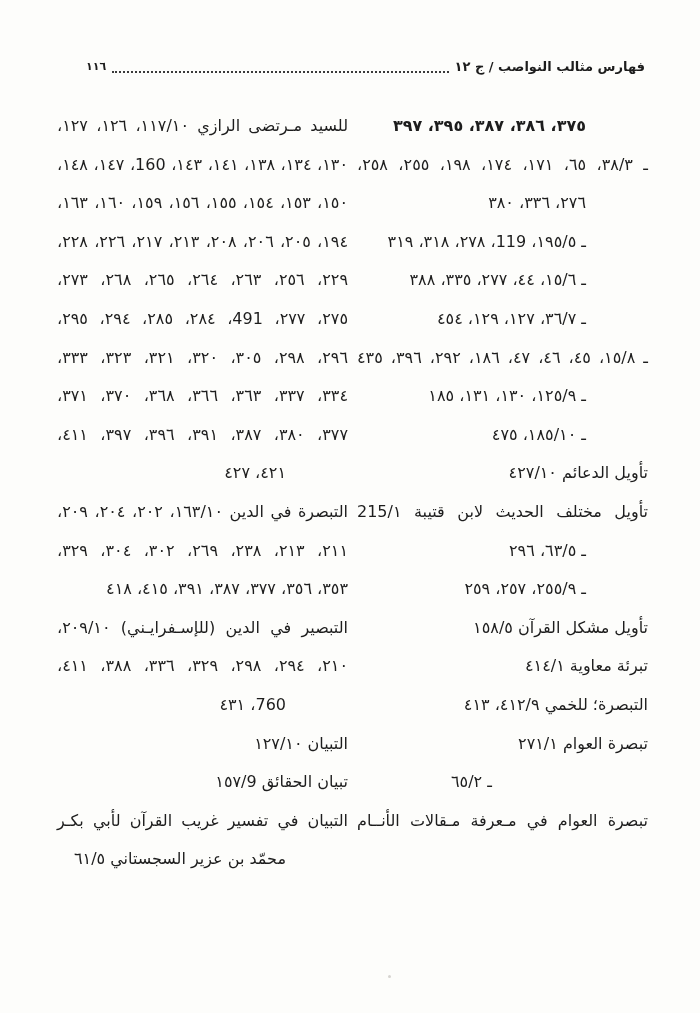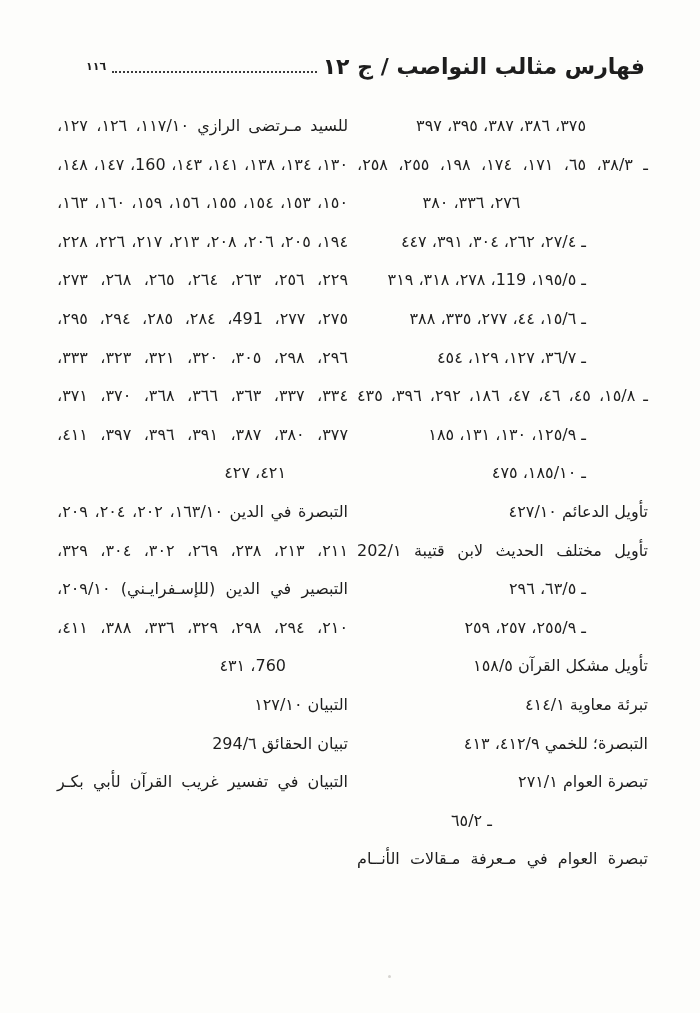--- a/index.html
+++ b/index.html
@@ -13,21 +13,21 @@
   .page{
     position:relative;width:700px;height:1013px;overflow:hidden;
   }
   
   .header{
     position:absolute;top:54px;right:55px;left:86px;
     display:flex;align-items:flex-end;
     font-weight:bold;
   }
   .header .title{
-    font-size:22px;line-height:26px;white-space:nowrap;letter-spacing:-0.2px;
+    font-size:13px;line-height:26px;white-space:nowrap;letter-spacing:-0.2px;
   }
   .leader{
     flex:1 1 auto;height:0;
     border-bottom:2px dotted #3a3a3a;
     margin:0 6px 7px 6px;
   }
   .pagenum{font-size:11px;line-height:26px;white-space:nowrap;}
   
   .col{
     position:absolute;top:107px;width:291px;
@@ -57,32 +57,31 @@
 
 <div class="page">
 
   <div class="header">
     <span class="title">فهارس مثالب النواصب / ج ١٢</span>
     <span class="leader"></span>
     <span class="pagenum">١١٦</span>
   </div>
 
   <div class="col col-right">
-    <div class="ln cont" style="white-space: normal;">٣٧٥، ٣٨٦، ٣٨٧، ٣٩٥، ٣٩٧</div>
+    <div class="ln cont" style="white-space: normal; font-weight: bold;">٣٧٥، ٣٨٦، ٣٨٧، ٣٩٥، ٣٩٧</div>
     <div class="ln full" style="white-space: normal;">ـ ٣٨/٣، ٦٥، ١٧١، ١٧٤، ١٩٨، ٢٥٥، ٢٥٨،</div>
-    <div class="ln cont" style="white-space: normal; text-align: center;">٢٧٦، ٣٣٦، ٣٨٠</div>
-    <div class="ln cont" style="white-space: normal;">ـ ٢٧/٤، ٢٦٢، ٣٠٤، ٣٩١، ٤٤٧</div>
+    <div class="ln cont" style="white-space: normal;">٢٧٦، ٣٣٦، ٣٨٠</div>
     <div class="ln cont" style="white-space: normal;">ـ ١٩٥/٥، 119، ٢٧٨، ٣١٨، ٣١٩</div>
     <div class="ln cont" style="white-space: normal;">ـ ١٥/٦، ٤٤، ٢٧٧، ٣٣٥، ٣٨٨</div>
     <div class="ln cont" style="white-space: normal;">ـ ٣٦/٧، ١٢٧، ١٢٩، ٤٥٤</div>
     <div class="ln full" style="white-space: normal;">ـ ١٥/٨، ٤٥، ٤٦، ٤٧، ١٨٦، ٢٩٢، ٣٩٦، ٤٣٥</div>
     <div class="ln cont" style="white-space: normal;">ـ ١٢٥/٩، ١٣٠، ١٣١، ١٨٥</div>
     <div class="ln cont" style="white-space: normal;">ـ ١٨٥/١٠، ٤٧٥</div>
     <div class="ln start" style="white-space: normal;">تأويل الدعائم ٤٢٧/١٠</div>
-    <div class="ln full" style="white-space: normal;">تأويل مختلف الحديث لابن قتيبة 202/١</div>
+    <div class="ln full" style="white-space: normal;">تأويل مختلف الحديث لابن قتيبة 215/١</div>
     <div class="ln cont" style="white-space: normal;">ـ ٦٣/٥، ٢٩٦</div>
     <div class="ln cont" style="white-space: normal;">ـ ٢٥٥/٩، ٢٥٧، ٢٥٩</div>
     <div class="ln start" style="white-space: normal;">تأويل مشكل القرآن ١٥٨/٥</div>
     <div class="ln start" style="white-space: normal;">تبرئة معاوية ٤١٤/١</div>
     <div class="ln start" style="white-space: normal;">التبصرة؛ للخمي ٤١٢/٩، ٤١٣</div>
     <div class="ln start" style="white-space: normal;">تبصرة العوام ٢٧١/١</div>
     <div class="ln cont" style="white-space: normal; text-align: center;">ـ ٦٥/٢</div>
     <div class="ln full" style="white-space: normal;">تبصرة العوام في مـعرفة مـقالات الأنــام</div>
   </div>
 
@@ -92,22 +91,24 @@
     <div class="ln full" style="white-space: normal;">١٥٠، ١٥٣، ١٥٤، ١٥٥، ١٥٦، ١٥٩، ١٦٠، ١٦٣،</div>
     <div class="ln full" style="white-space: normal;">١٩٤، ٢٠٥، ٢٠٦، ٢٠٨، ٢١٣، ٢١٧، ٢٢٦، ٢٢٨،</div>
     <div class="ln full" style="white-space: normal;">٢٢٩، ٢٥٦، ٢٦٣، ٢٦٤، ٢٦٥، ٢٦٨، ٢٧٣،</div>
     <div class="ln full" style="white-space: normal;">٢٧٥، ٢٧٧، 491، ٢٨٤، ٢٨٥، ٢٩٤، ٢٩٥،</div>
     <div class="ln full" style="white-space: normal;">٢٩٦، ٢٩٨، ٣٠٥، ٣٢٠، ٣٢١، ٣٢٣، ٣٣٣،</div>
     <div class="ln full" style="white-space: normal;">٣٣٤، ٣٣٧، ٣٦٣، ٣٦٦، ٣٦٨، ٣٧٠، ٣٧١،</div>
     <div class="ln full" style="white-space: normal;">٣٧٧، ٣٨٠، ٣٨٧، ٣٩١، ٣٩٦، ٣٩٧، ٤١١،</div>
     <div class="ln cont" style="white-space: normal;">٤٢١، ٤٢٧</div>
     <div class="ln full" style="white-space: normal;">التبصرة في الدين ١٦٣/١٠، ٢٠٢، ٢٠٤، ٢٠٩،</div>
     <div class="ln full" style="white-space: normal;">٢١١، ٢١٣، ٢٣٨، ٢٦٩، ٣٠٢، ٣٠٤، ٣٢٩،</div>
+    <div class="ln start" style="white-space: normal;">٣٥٣، ٣٥٦، ٣٧٧، ٣٨٧، ٣٩١، ٤١٥، ٤١٨</div>
     <div class="ln full" style="white-space: normal;">التبصير في الدين (للإسـفرايـني) ٢٠٩/١٠،</div>
     <div class="ln full" style="white-space: normal;">٢١٠، ٢٩٤، ٢٩٨، ٣٢٩، ٣٣٦، ٣٨٨، ٤١١،</div>
     <div class="ln cont" style="white-space: normal;">760، ٤٣١</div>
     <div class="ln start" style="white-space: normal;">التبيان ١٢٧/١٠</div>
-    <div class="ln start" style="white-space: normal;">تبيان الحقائق 294/٦</div>
+    <div class="ln start" style="white-space: normal;">تبيان الحقائق ١٥٧/9</div>
     <div class="ln full" style="white-space: normal;">التبيان في تفسير غريب القرآن لأبي بكـر</div>
+    <div class="ln cont" style="white-space: normal;">محمّد بن عزير السجستاني ٦١/٥</div>
   </div>
 
   <div class="speck"></div>
 </div>
 
 </body></html>

